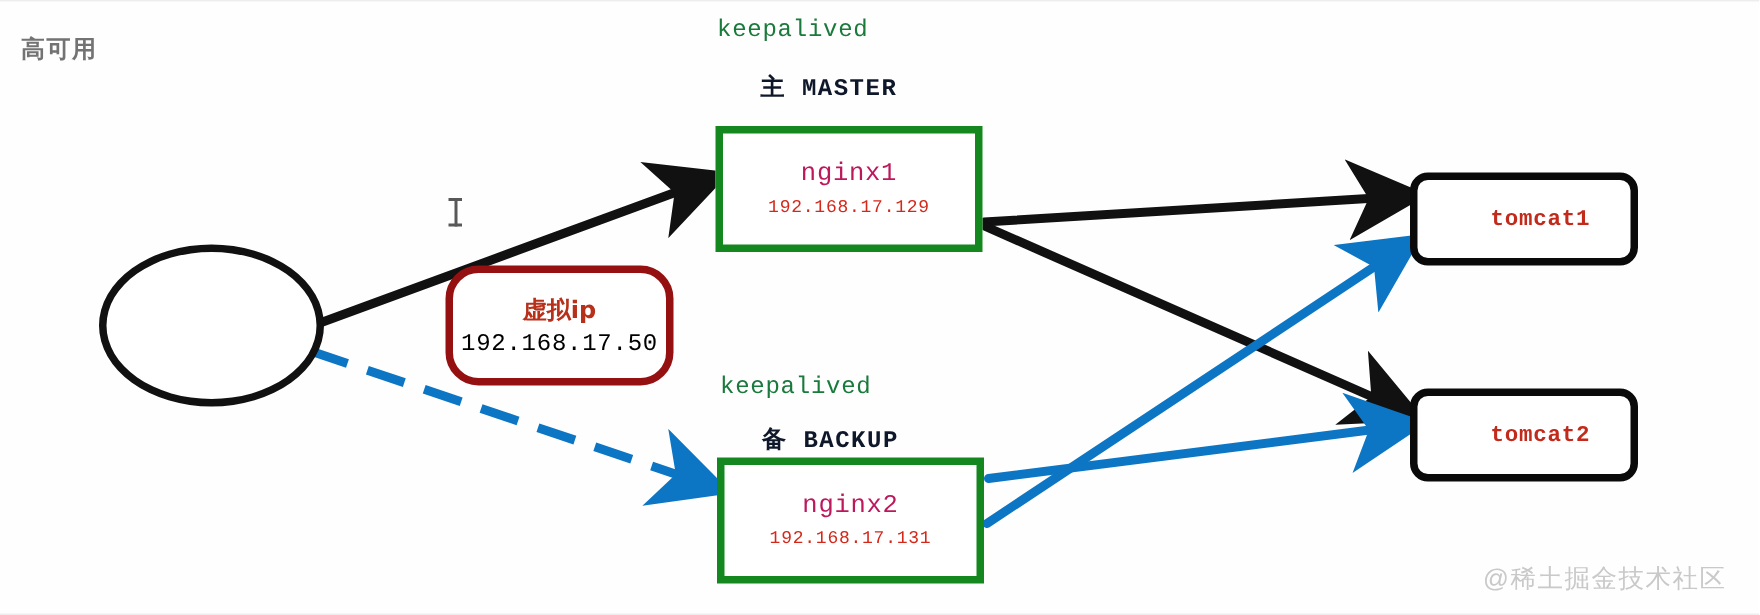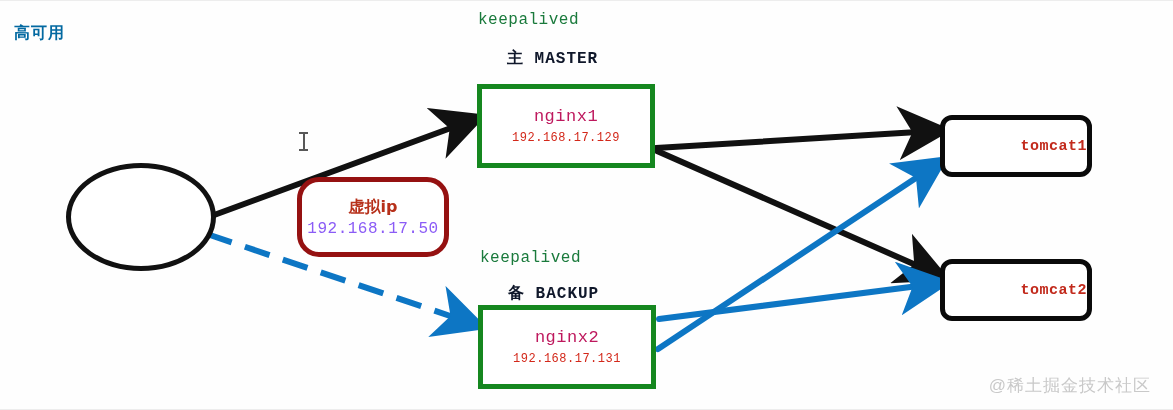--- a/index.html
+++ b/index.html
@@ -35,21 +35,21 @@
     flex-direction: column;
     align-items: center;
     justify-content: center;
     background: #ffffff;
   }
   
   .title-label {
     position: absolute;
     left: 14px;
     top: 22px;
-    color: #0369a1;
+    color: #737373;
     font-family: "DejaVu Sans", sans-serif;
     font-weight: bold;
     font-size: 16px;
     letter-spacing: 1px;
   }
   
   .client-ellipse {
     position: absolute;
     left: 66px;
     top: 162px;
@@ -72,21 +72,21 @@
     z-index: 4;
   }
   .vip-title {
     color: #b7301a;
     font-weight: bold;
     font-size: 16px;
     font-family: "DejaVu Sans", sans-serif;
     margin-bottom: 2px;
   }
   .vip-addr {
-    color: #8b5cf6;
+    color: #000000;
     font-size: 16px;
     letter-spacing: 0.5px;
     font-family: "Liberation Mono", "DejaVu Sans Mono", monospace;
   }
   
   .nginx-box {
     position: absolute;
     width: 178px;
     height: 84px;
     border: 5px solid #15871f;
@@ -109,21 +109,21 @@
     font-family: "Liberation Mono", "DejaVu Sans Mono", monospace;
   }
   
   .tomcat-box {
     position: absolute;
     width: 152px;
     height: 62px;
     border: 5px solid #0a0a0a;
     border-radius: 12px;
     background: #ffffff;
-    align-items: flex-end;
+    align-items: center;
     z-index: 3;
   }
   #tomcat1-box { left: 940px; top: 114px; }
   #tomcat2-box { left: 940px; top: 258px; }
   .tomcat-name {
     color: #c22a1c;
     font-size: 15px;
     font-weight: bold;
     letter-spacing: 0.5px;
     padding-left: 22px;

